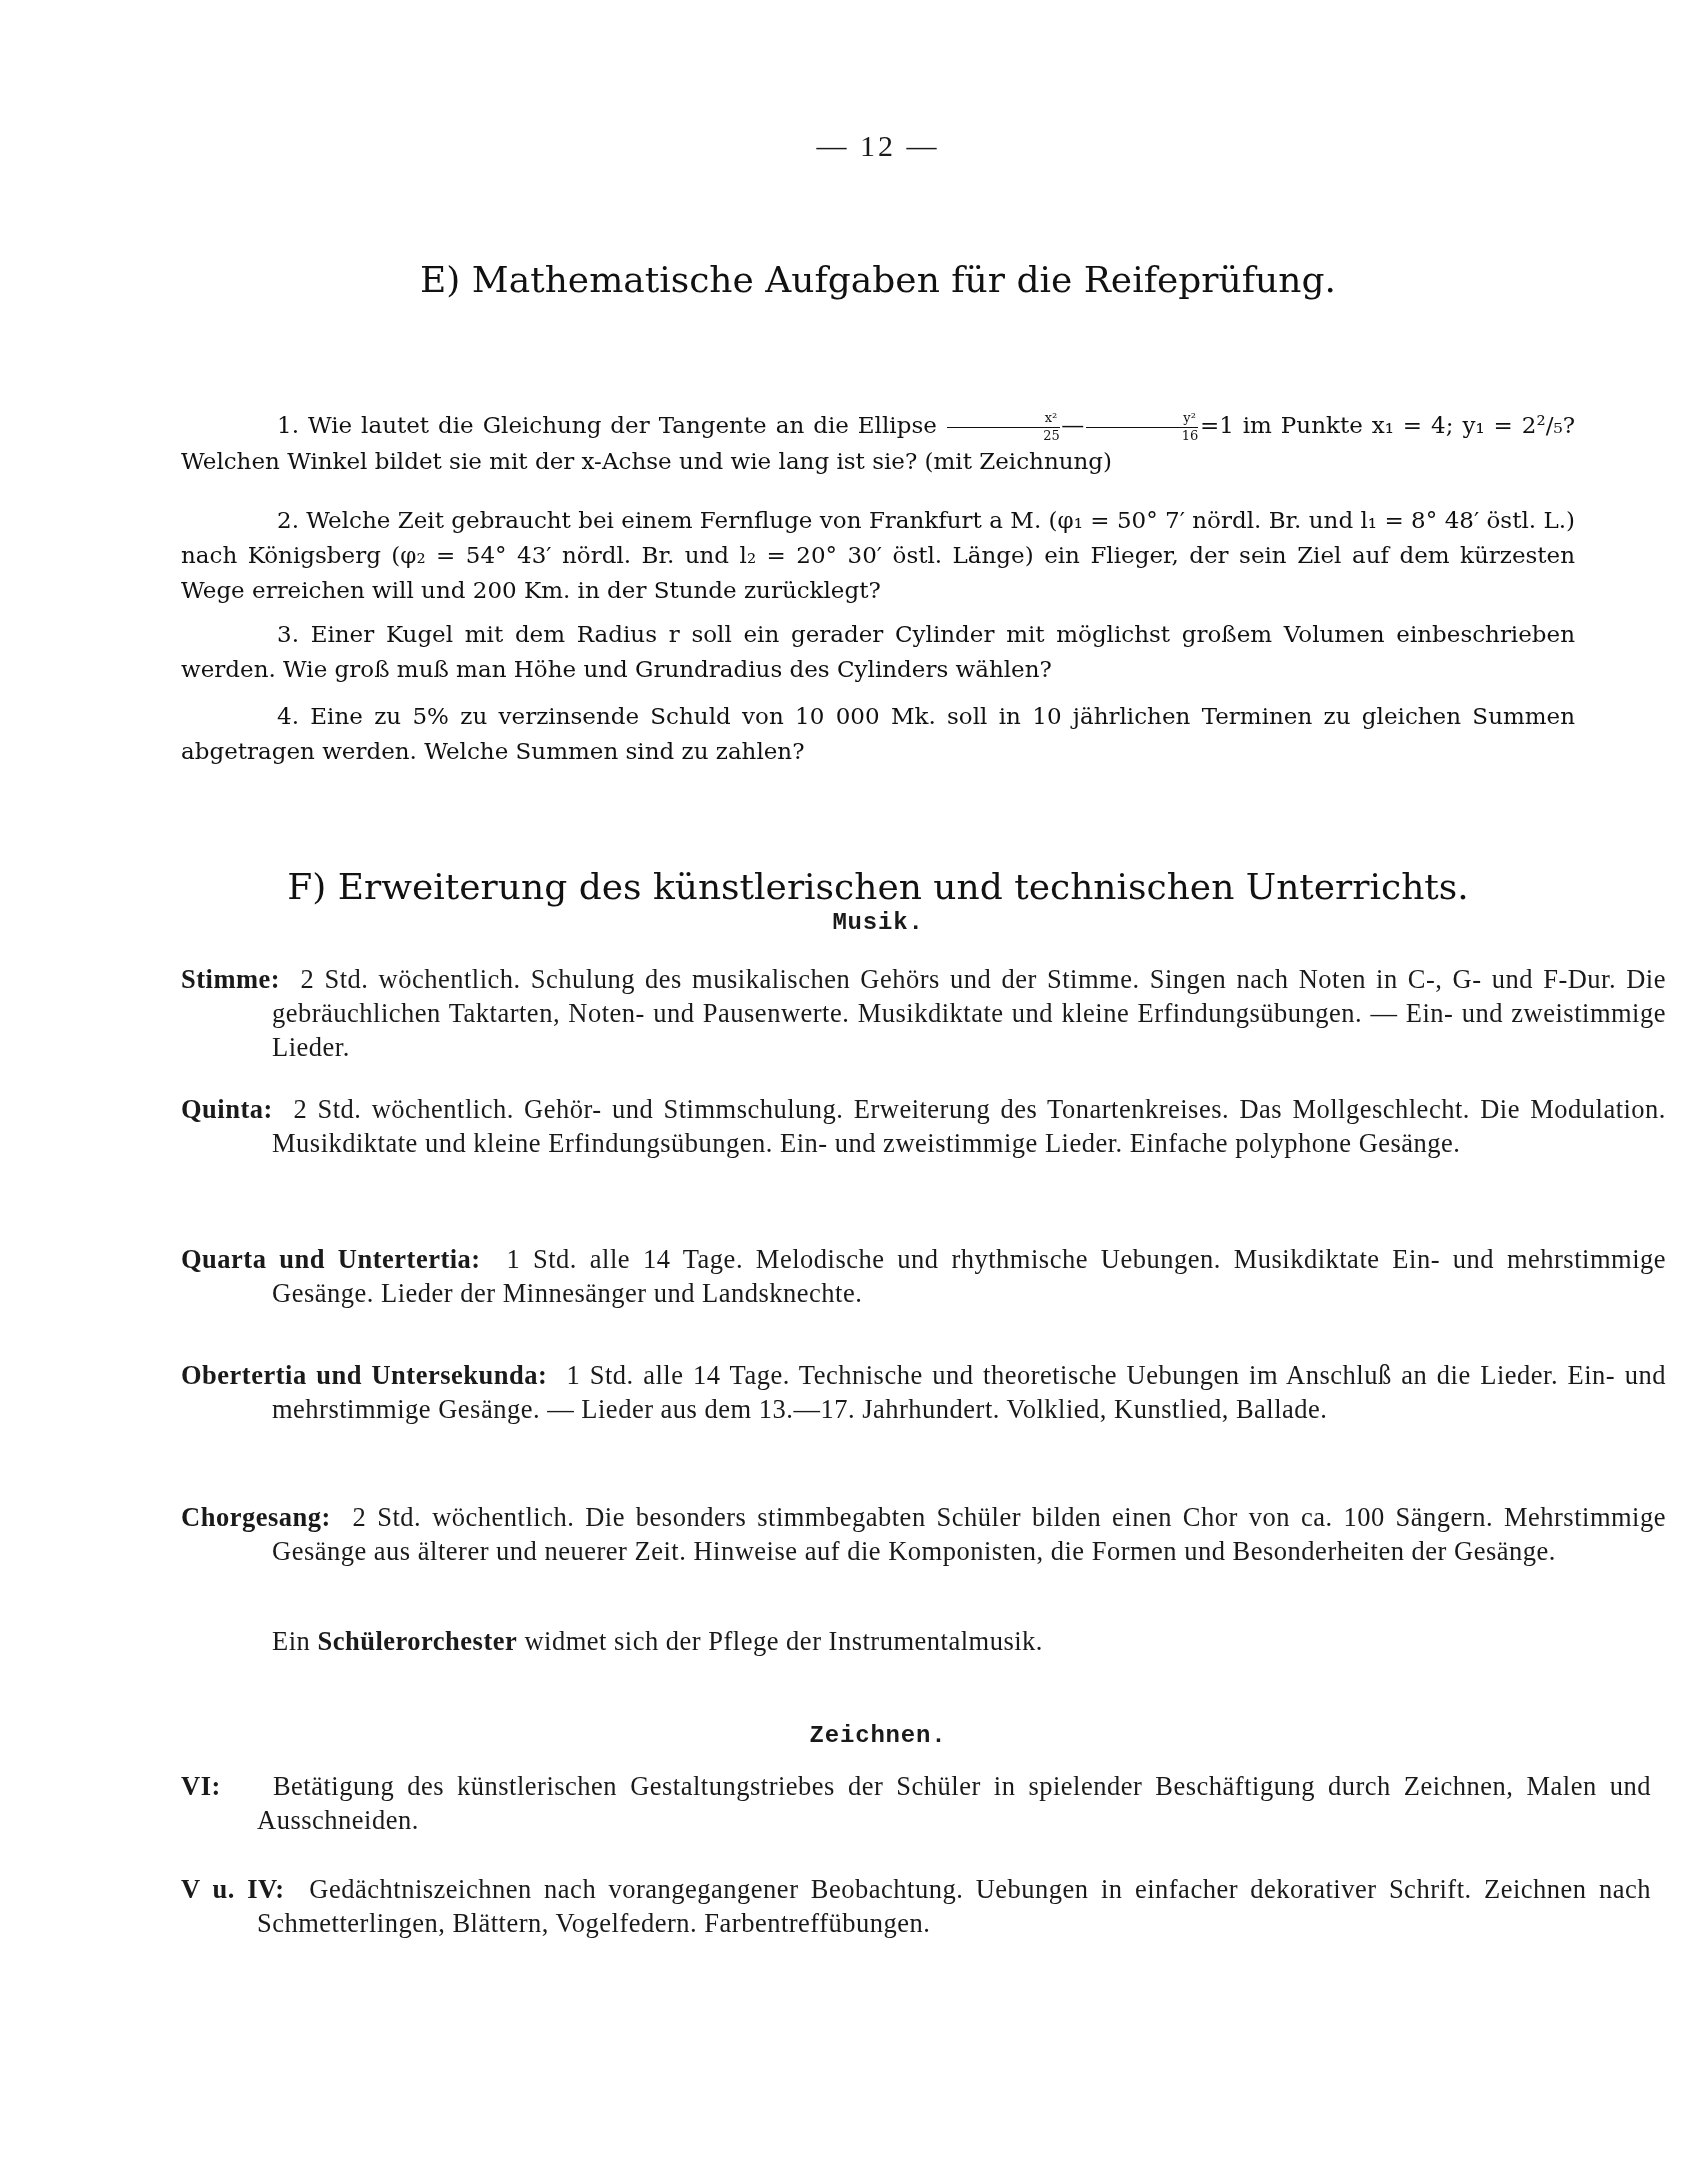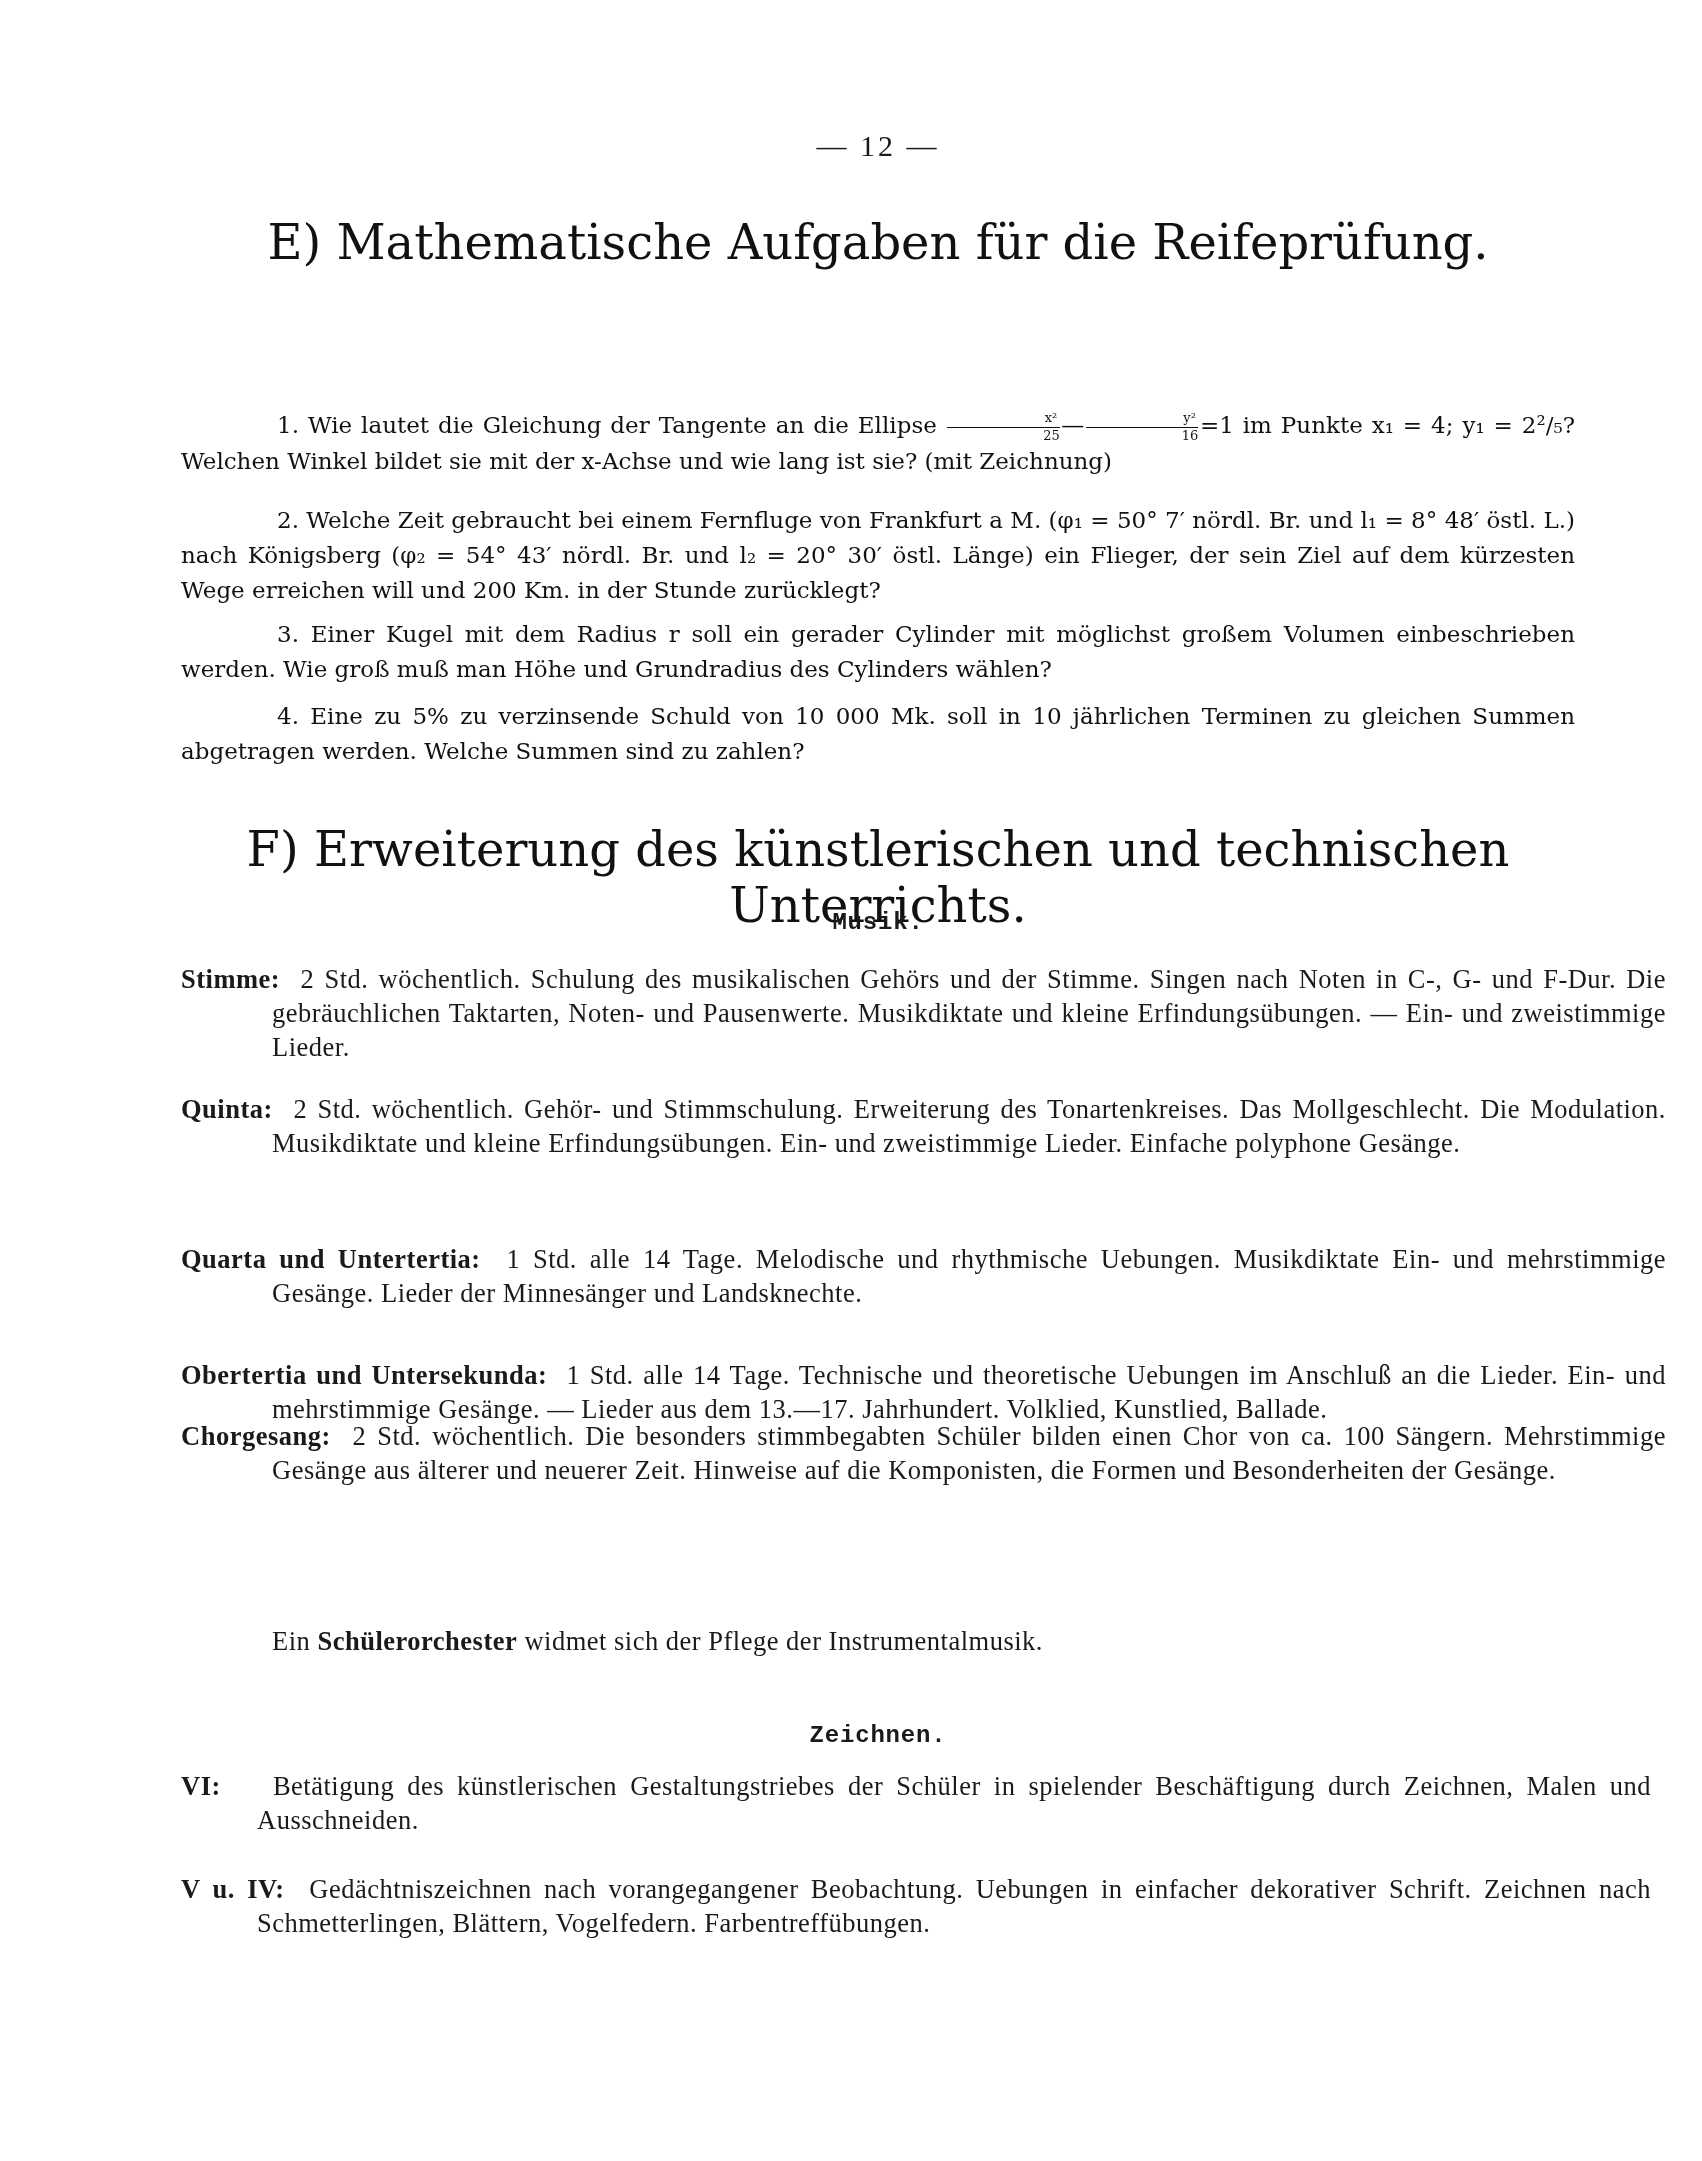--- a/index.html
+++ b/index.html
@@ -7,21 +7,21 @@
     width:1703px; height:2161px; background:#ffffff; position:relative; overflow:hidden;
     color:#1a1a1a;
   }
   .page { position:absolute; left:181px; top:0; width:1394px; }
   .pagenum {
     position:absolute; left:0; width:1394px; top:129px; text-align:center;
     font-family:"Liberation Serif", serif; font-size:30px; letter-spacing:3px;
   }
   .h-sect {
     position:absolute; left:0; width:1394px; text-align:center;
-    font-family:"DejaVu Serif", serif; font-size:48px; color:#111;
+    font-family:"DejaVu Serif", serif; font-size:36px; color:#111;margin-top:45px;
   }
   .mathp {
     position:absolute; left:0; width:1394px;
     font-family:"DejaVu Serif", serif; font-size:23px; line-height:35px;
     text-align:justify; text-align-last:left; color:#111;
   }
   .mathp .first { display:block; text-indent:96px;margin-top:42px; }
   .sub-h {
     position:absolute; left:0; width:1394px; text-align:center;
     font-family:Liberation Mono, monospace; font-weight:bold; font-size:24px; letter-spacing:0.8px;
@@ -80,21 +80,21 @@
   </div>
 
   <div class="entry hang" style="top:1242px;">
     <div class="body"><span class="lbl">Quarta und Untertertia:</span>&nbsp;&nbsp;<span>1 Std. alle 14 Tage. Melodische und rhythmische Uebungen. Musikdiktate Ein- und mehrstimmige Gesänge. Lieder der Minnesänger und Landsknechte.</span></div>
   </div>
 
   <div class="entry hang" style="top:1358px;">
     <div class="body"><span class="lbl">Obertertia und Untersekunda:</span>&nbsp;&nbsp;<span>1 Std. alle 14 Tage. Technische und theoretische Uebungen im Anschluß an die Lieder. Ein- und mehrstimmige Gesänge. — Lieder aus dem 13.—17. Jahrhundert. Volklied, Kunstlied, Ballade.</span></div>
   </div>
 
-  <div class="entry hang" style="top:1419px;">
+  <div class="entry hang" style="top:1500px;">
     <div class="body"><span class="lbl">Chorgesang:</span>&nbsp;&nbsp;<span>2 Std. wöchentlich. Die besonders stimmbegabten Schüler bilden einen Chor von ca. 100 Sängern. Mehrstimmige Gesänge aus älterer und neuerer Zeit. Hinweise auf die Komponisten, die Formen und Besonderheiten der Gesänge.</span></div>
   </div>
 
   <div class="orch" style="top:1626px;">
     <span>Ein </span><b>Schülerorchester</b><span> widmet sich der Pflege der Instrumentalmusik.</span>
   </div>
 
   <div class="sub-h" style="top:1722px;">Zeichnen.</div>
 
   <div class="entry hang2" style="top:1769px;">

